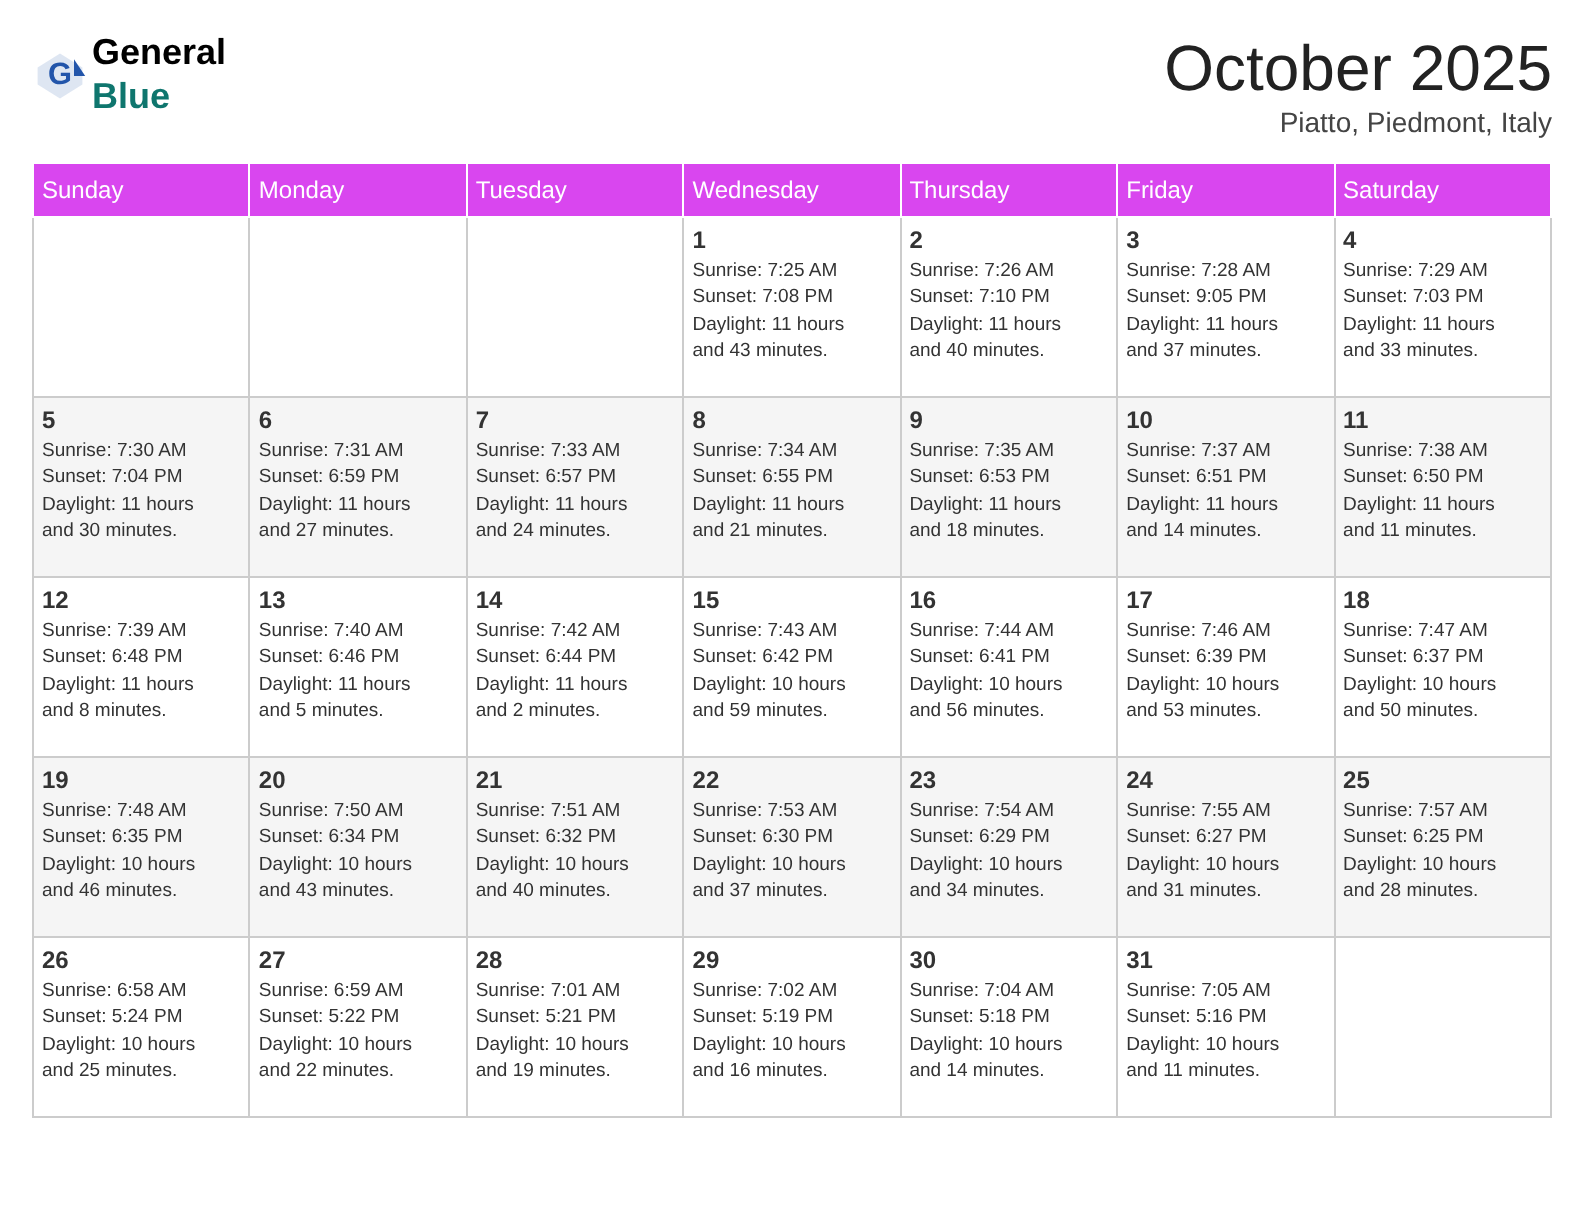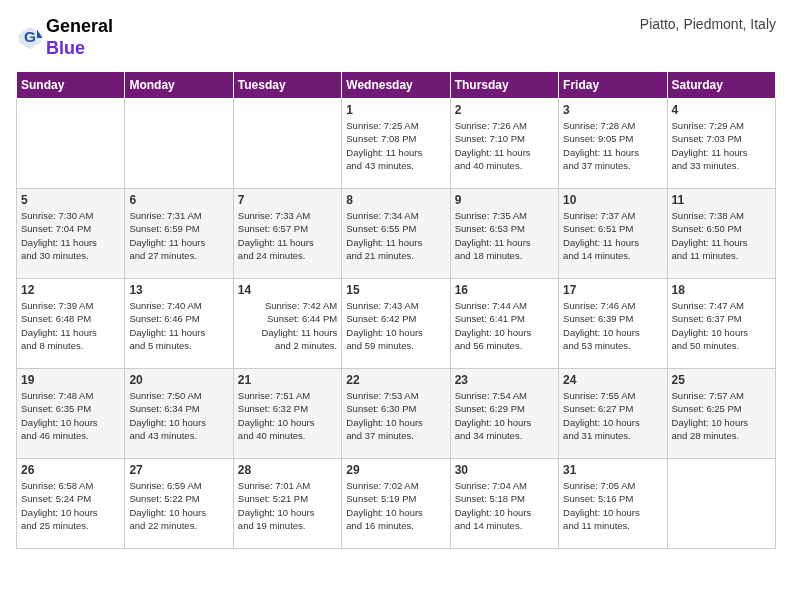--- a/index.html
+++ b/index.html
@@ -19,21 +19,21 @@
     .logo {
       display: flex;
       align-items: center;
     }
     .logo-text {
       font-size: 18px;
       font-weight: bold;
       line-height: 1.2;
     }
     .logo-general { color: #000000; }
-    .logo-blue { color: #6d28d9; }
+    .logo-blue { color: #0f766e; }
     .logo-icon {
       width: 28px;
       height: 28px;
       margin-right: 2px;
     }
     .title-block {
       text-align: right;
     }
     .month-title {
       font-size: 32px;
@@ -43,24 +43,24 @@
     .location {
       font-size: 14px;
       color: #444;
     }
     .calendar {
       width: 100%;
       border-collapse: collapse;
       table-layout: fixed;
     }
     .calendar thead tr th {
-      background: #701a75;
+      background: #d946ef;
       color: #fff;
       font-size: 12px;
-      font-weight: bold;
+      font-weight: normal;
       padding: 6px 4px;
       text-align: left;
       border: 1px solid #fff;
     }
     .calendar tbody tr td {
       vertical-align: top;
       border: 1px solid #ccc;
       padding: 4px;
       font-size: 10px;
       color: #333;
@@ -98,20 +98,21 @@
       <polygon points="30,8 38,20 30,20" fill="#2255aa"></polygon>
     </svg>
     <div>
       <div class="logo-text">
         <span class="logo-general">General</span><br>
         <span class="logo-blue">Blue</span>
       </div>
     </div>
   </div>
   <div class="title-block">
+    <div class="month-title">October 2025</div>
     <div class="location">Piatto, Piedmont, Italy</div>
   </div>
 </div>
 
 <table class="calendar">
   <thead>
     <tr>
     <th>Sunday</th>
         <th>Monday</th>
         <th>Tuesday</th>
@@ -216,21 +217,21 @@
         </td>
         <td>
           <div class="day-number">13</div>
           <div class="day-info" style="white-space: pre-line;">Sunrise: 7:40 AM
 Sunset: 6:46 PM
 Daylight: 11 hours
 and 5 minutes.</div>
         </td>
         <td>
           <div class="day-number">14</div>
-          <div class="day-info" style="white-space: pre-line; text-align: right;">Sunrise: 7:42 AM
+          <div class="day-info" style="white-space: pre-line;">Sunrise: 7:42 AM
 Sunset: 6:44 PM
 Daylight: 11 hours
 and 2 minutes.</div>
         </td>
         <td>
           <div class="day-number">15</div>
           <div class="day-info" style="white-space: pre-line;">Sunrise: 7:43 AM
 Sunset: 6:42 PM
 Daylight: 10 hours
 and 59 minutes.</div>

